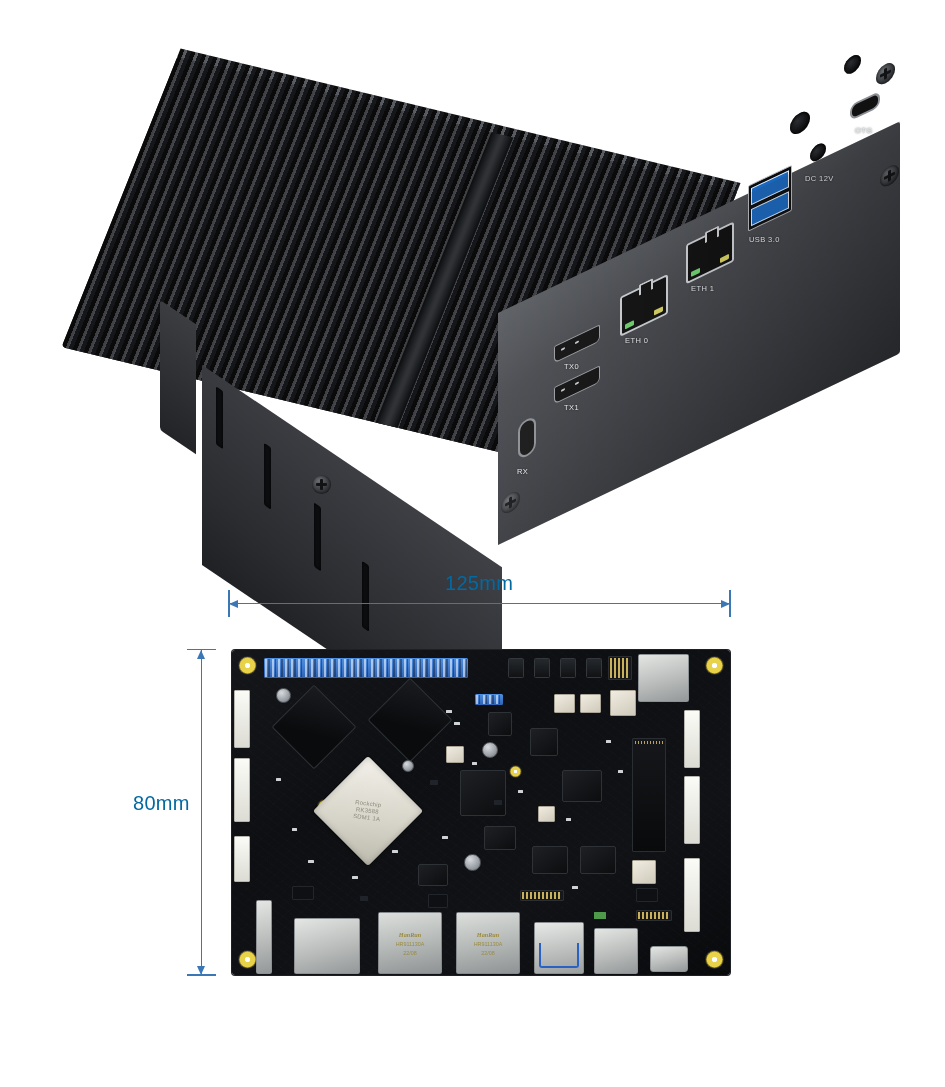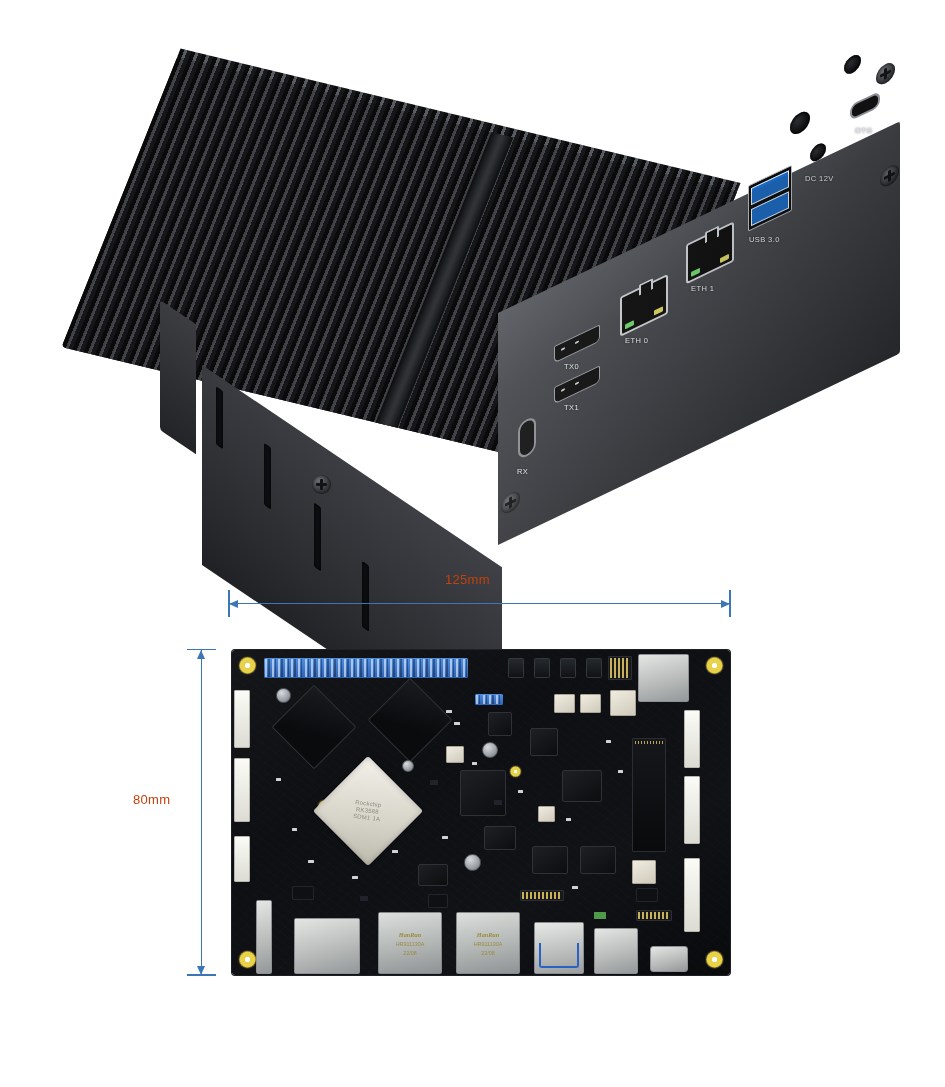--- a/index.html
+++ b/index.html
@@ -75,21 +75,21 @@
 
   .screw{position:absolute;width:19px;height:19px;border-radius:50%;
       background:radial-gradient(circle at 36% 30%,#6a6d72,#36383c 58%,#202124);
       box-shadow:inset 0 0 3px rgba(0,0,0,.8);}
   .screw:before,.screw:after{content:"";position:absolute;background:#121315;border-radius:1px;}
   .screw:before{left:50%;top:20%;width:2.4px;height:60%;margin-left:-1.2px;}
   .screw:after{top:50%;left:20%;height:2.4px;width:60%;margin-top:-1.2px;}
 
   
   #board-section{position:absolute;left:0;top:545px;width:945px;height:542px;}
-  .dim-label{position:absolute;font-size:13px;color:#c2410c;
+  .dim-label{position:absolute;font-size:20px;color:#0369a1;
       font-family:"Liberation Sans",sans-serif;letter-spacing:.3px;}
 
   .dim-line{position:absolute;background:#3c77b5;}
   .dim-tick{position:absolute;background:#3c77b5;}
   .arrowL,.arrowR,.arrowU,.arrowD{position:absolute;width:0;height:0;}
   .arrowL{border-top:4.5px solid transparent;border-bottom:4.5px solid transparent;
       border-right:9px solid #3c77b5;}
   .arrowR{border-top:4.5px solid transparent;border-bottom:4.5px solid transparent;
       border-left:9px solid #3c77b5;}
   .arrowU{border-left:4.5px solid transparent;border-right:4.5px solid transparent;

